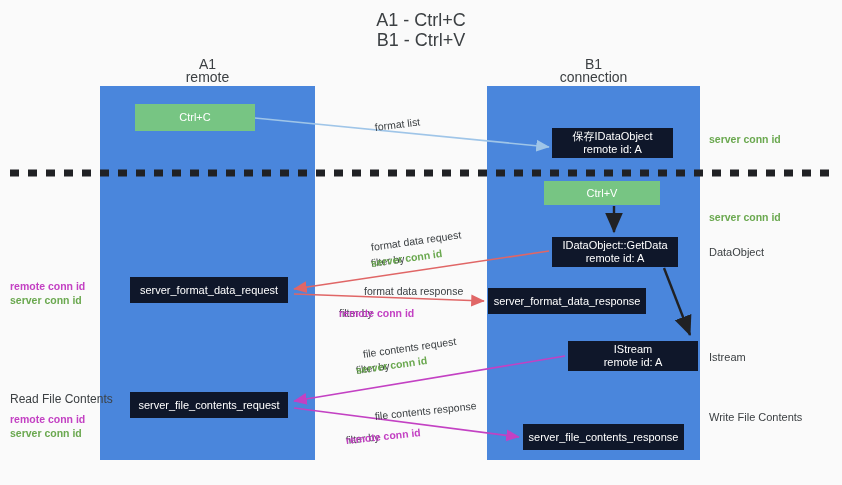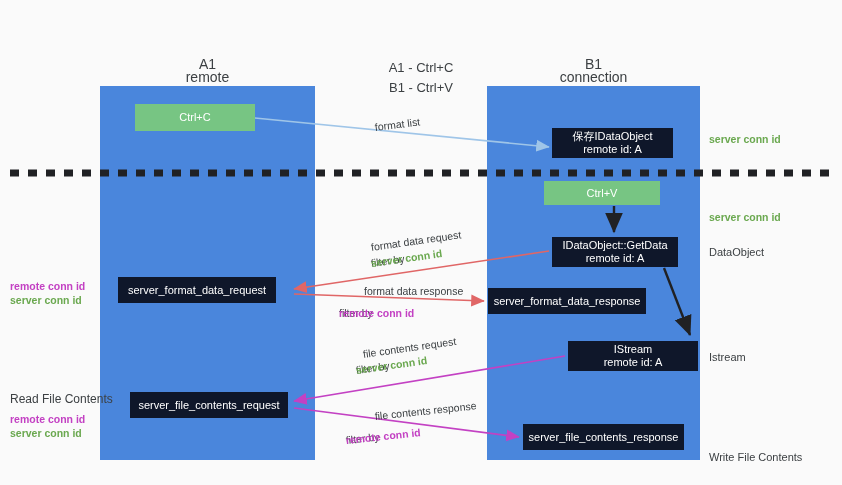--- a/index.html
+++ b/index.html
@@ -2,42 +2,42 @@
 <html><head>
 <meta charset="utf-8">
 <style>
   html,body{margin:0;padding:0;background:#fafafa;}
   body{width:842px;height:485px;position:relative;overflow:hidden;
        font-family:"Liberation Sans","DejaVu Sans",sans-serif;color:#3c4043;}
   .canvas{position:absolute;inset:0;}
   svg.wires{position:absolute;left:0;top:0;width:842px;height:485px;pointer-events:none;}
 
   .title{position:absolute;left:0;top:10px;width:842px;text-align:center;
-         font-size:13px;line-height:20px;color:#3c4043;white-space:pre-line;margin-top:48px;}
+         font-size:18px;line-height:20px;color:#3c4043;white-space:pre-line;}
 
   .col{position:absolute;background:#4a86dc;}
   .col-a{left:100px;top:86px;width:215px;height:374px;}
   .col-b{left:487px;top:86px;width:213px;height:374px;}
 
   .colhead{position:absolute;text-align:center;font-size:14px;line-height:13px;
            color:#3c4043;white-space:pre-line;}
   .colhead-a{left:130px;top:58px;width:155px;}
   .colhead-b{left:516px;top:58px;width:155px;}
 
   .box{position:absolute;display:flex;align-items:center;justify-content:center;
        text-align:center;color:#ffffff;font-size:11px;line-height:13px;
        white-space:pre-line;box-sizing:border-box;padding:8px 4px;}
   .box.green{background:#77c583;}
   .box.orange{background:#0f172a;}
 
   .b-ctrlc{left:135px;top:104px;width:120px;height:27px;}
   .b-idataobj{left:552px;top:128px;width:121px;height:30px;}
   .b-ctrlv{left:544px;top:181px;width:116px;height:24px;}
   .b-getdata{left:552px;top:237px;width:126px;height:30px;}
-  .b-fmtreq{left:118px;top:277px;width:158px;height:26px;}
+  .b-fmtreq{left:130px;top:277px;width:158px;height:26px;}
   .b-fmtresp{left:488px;top:288px;width:158px;height:26px;}
   .b-istream{left:568px;top:341px;width:130px;height:30px;}
   .b-filereq{left:130px;top:392px;width:158px;height:26px;}
   .b-fileresp{left:523px;top:424px;width:161px;height:26px;}
 
   .lbl{position:absolute;font-size:10.5px;line-height:14px;color:#3c4043;white-space:nowrap;}
   .lbl.green{color:#6aa84f;font-weight:bold;}
   .lbl.purple{color:#c341c3;font-weight:bold;}
   .lbl.dark{color:#3c4043;}
   .rot{transform-origin:left top;}
@@ -131,21 +131,21 @@
   <div class="lbl rot" style="left:374px;top:409px;transform:rotate(-6deg);">file contents response</div>
   <div class="rot" style="position:absolute;left:345px;top:433px;transform:rotate(-6deg);font-size:10.5px;line-height:14px;">
     <span class="lbl dark">filter by </span>
       <span class="lbl purple">remote conn id</span>
   </div>
 
   <div class="rightlbl" style="left:709px;top:132px;color:#6aa84f;font-weight:bold;font-size:10.5px;">server conn id</div>
   <div class="rightlbl" style="left:709px;top:210px;color:#6aa84f;font-weight:bold;font-size:10.5px;">server conn id</div>
   <div class="rightlbl" style="left:709px;top:245px;">DataObject</div>
   <div class="rightlbl" style="left:709px;top:350px;">Istream</div>
-  <div class="rightlbl" style="left:709px;top:450px;">Write File Contents</div>
+  <div class="rightlbl" style="left:709px;top:410px;">Write File Contents</div>
 
   <div class="stack" style="left:10px;top:279px;color:#c341c3;">remote conn id</div>
   <div class="stack" style="left:10px;top:293px;color:#6aa84f;">server conn id</div>
 
   <div class="leftlbl" style="left:10px;top:392px;color:#3c4043;">Read File Contents</div>
   <div class="stack" style="left:10px;top:412px;color:#c341c3;">remote conn id</div>
   <div class="stack" style="left:10px;top:426px;color:#6aa84f;">server conn id</div>
 
 </div>
 

